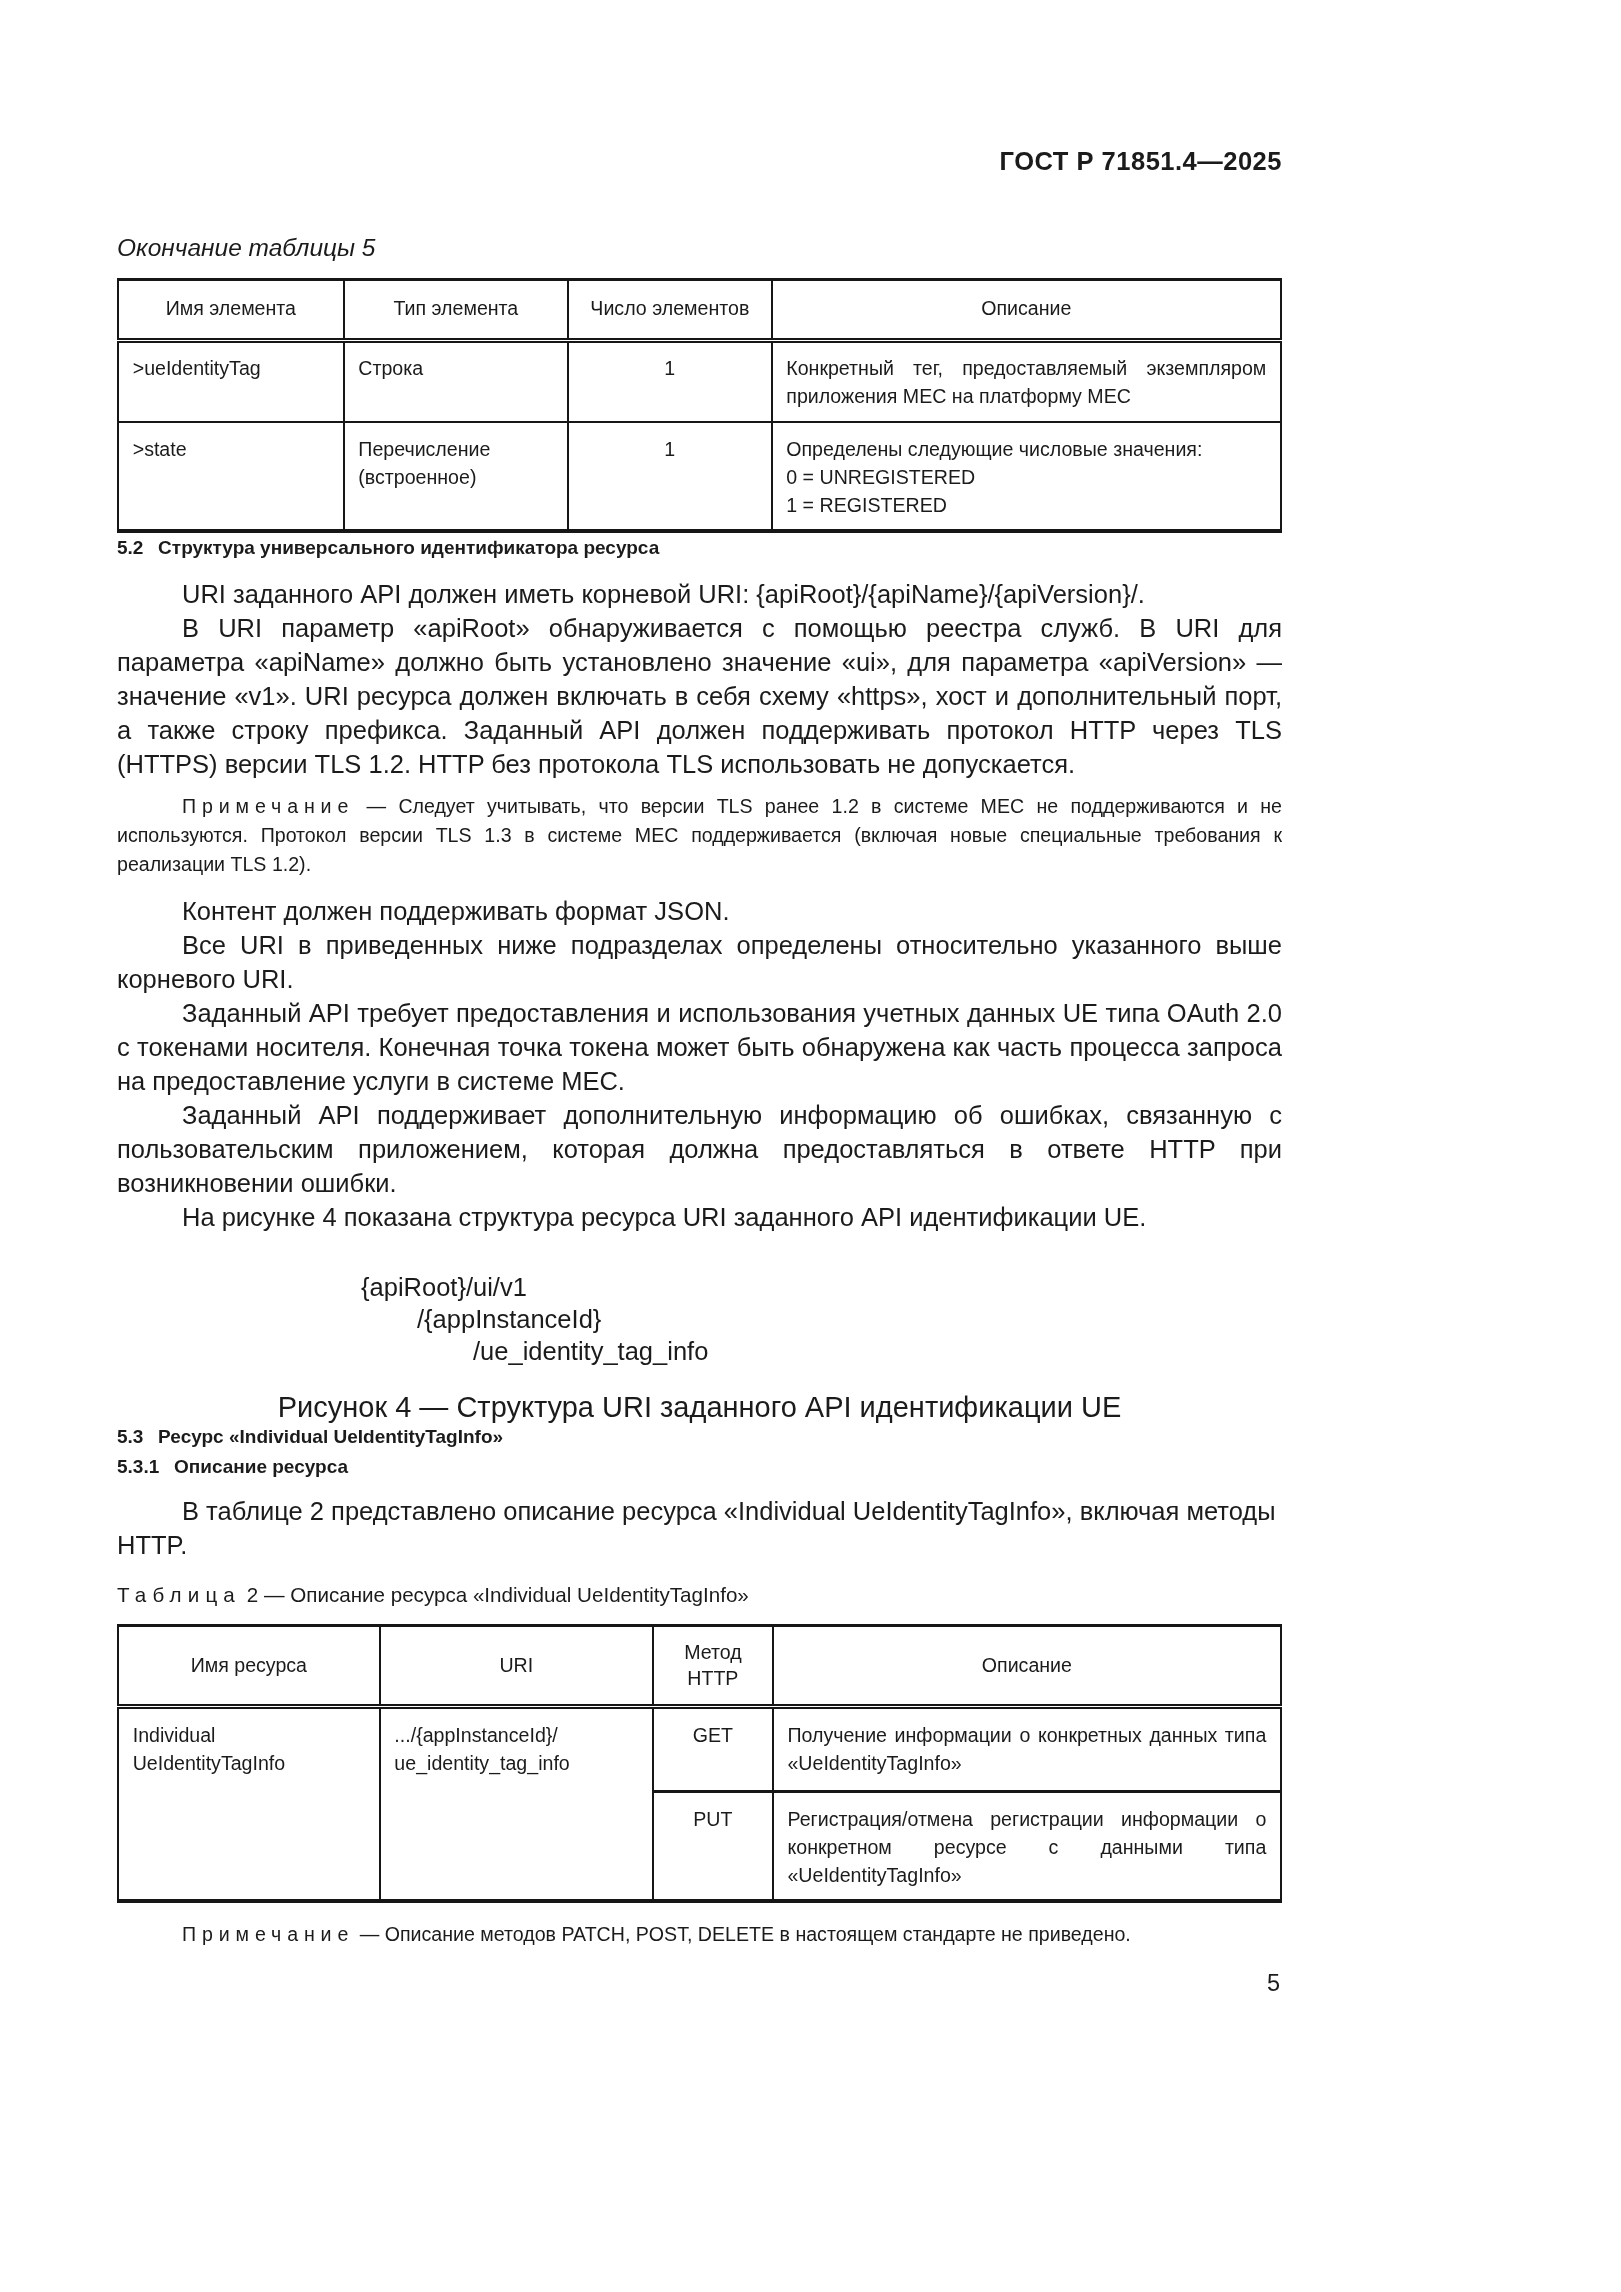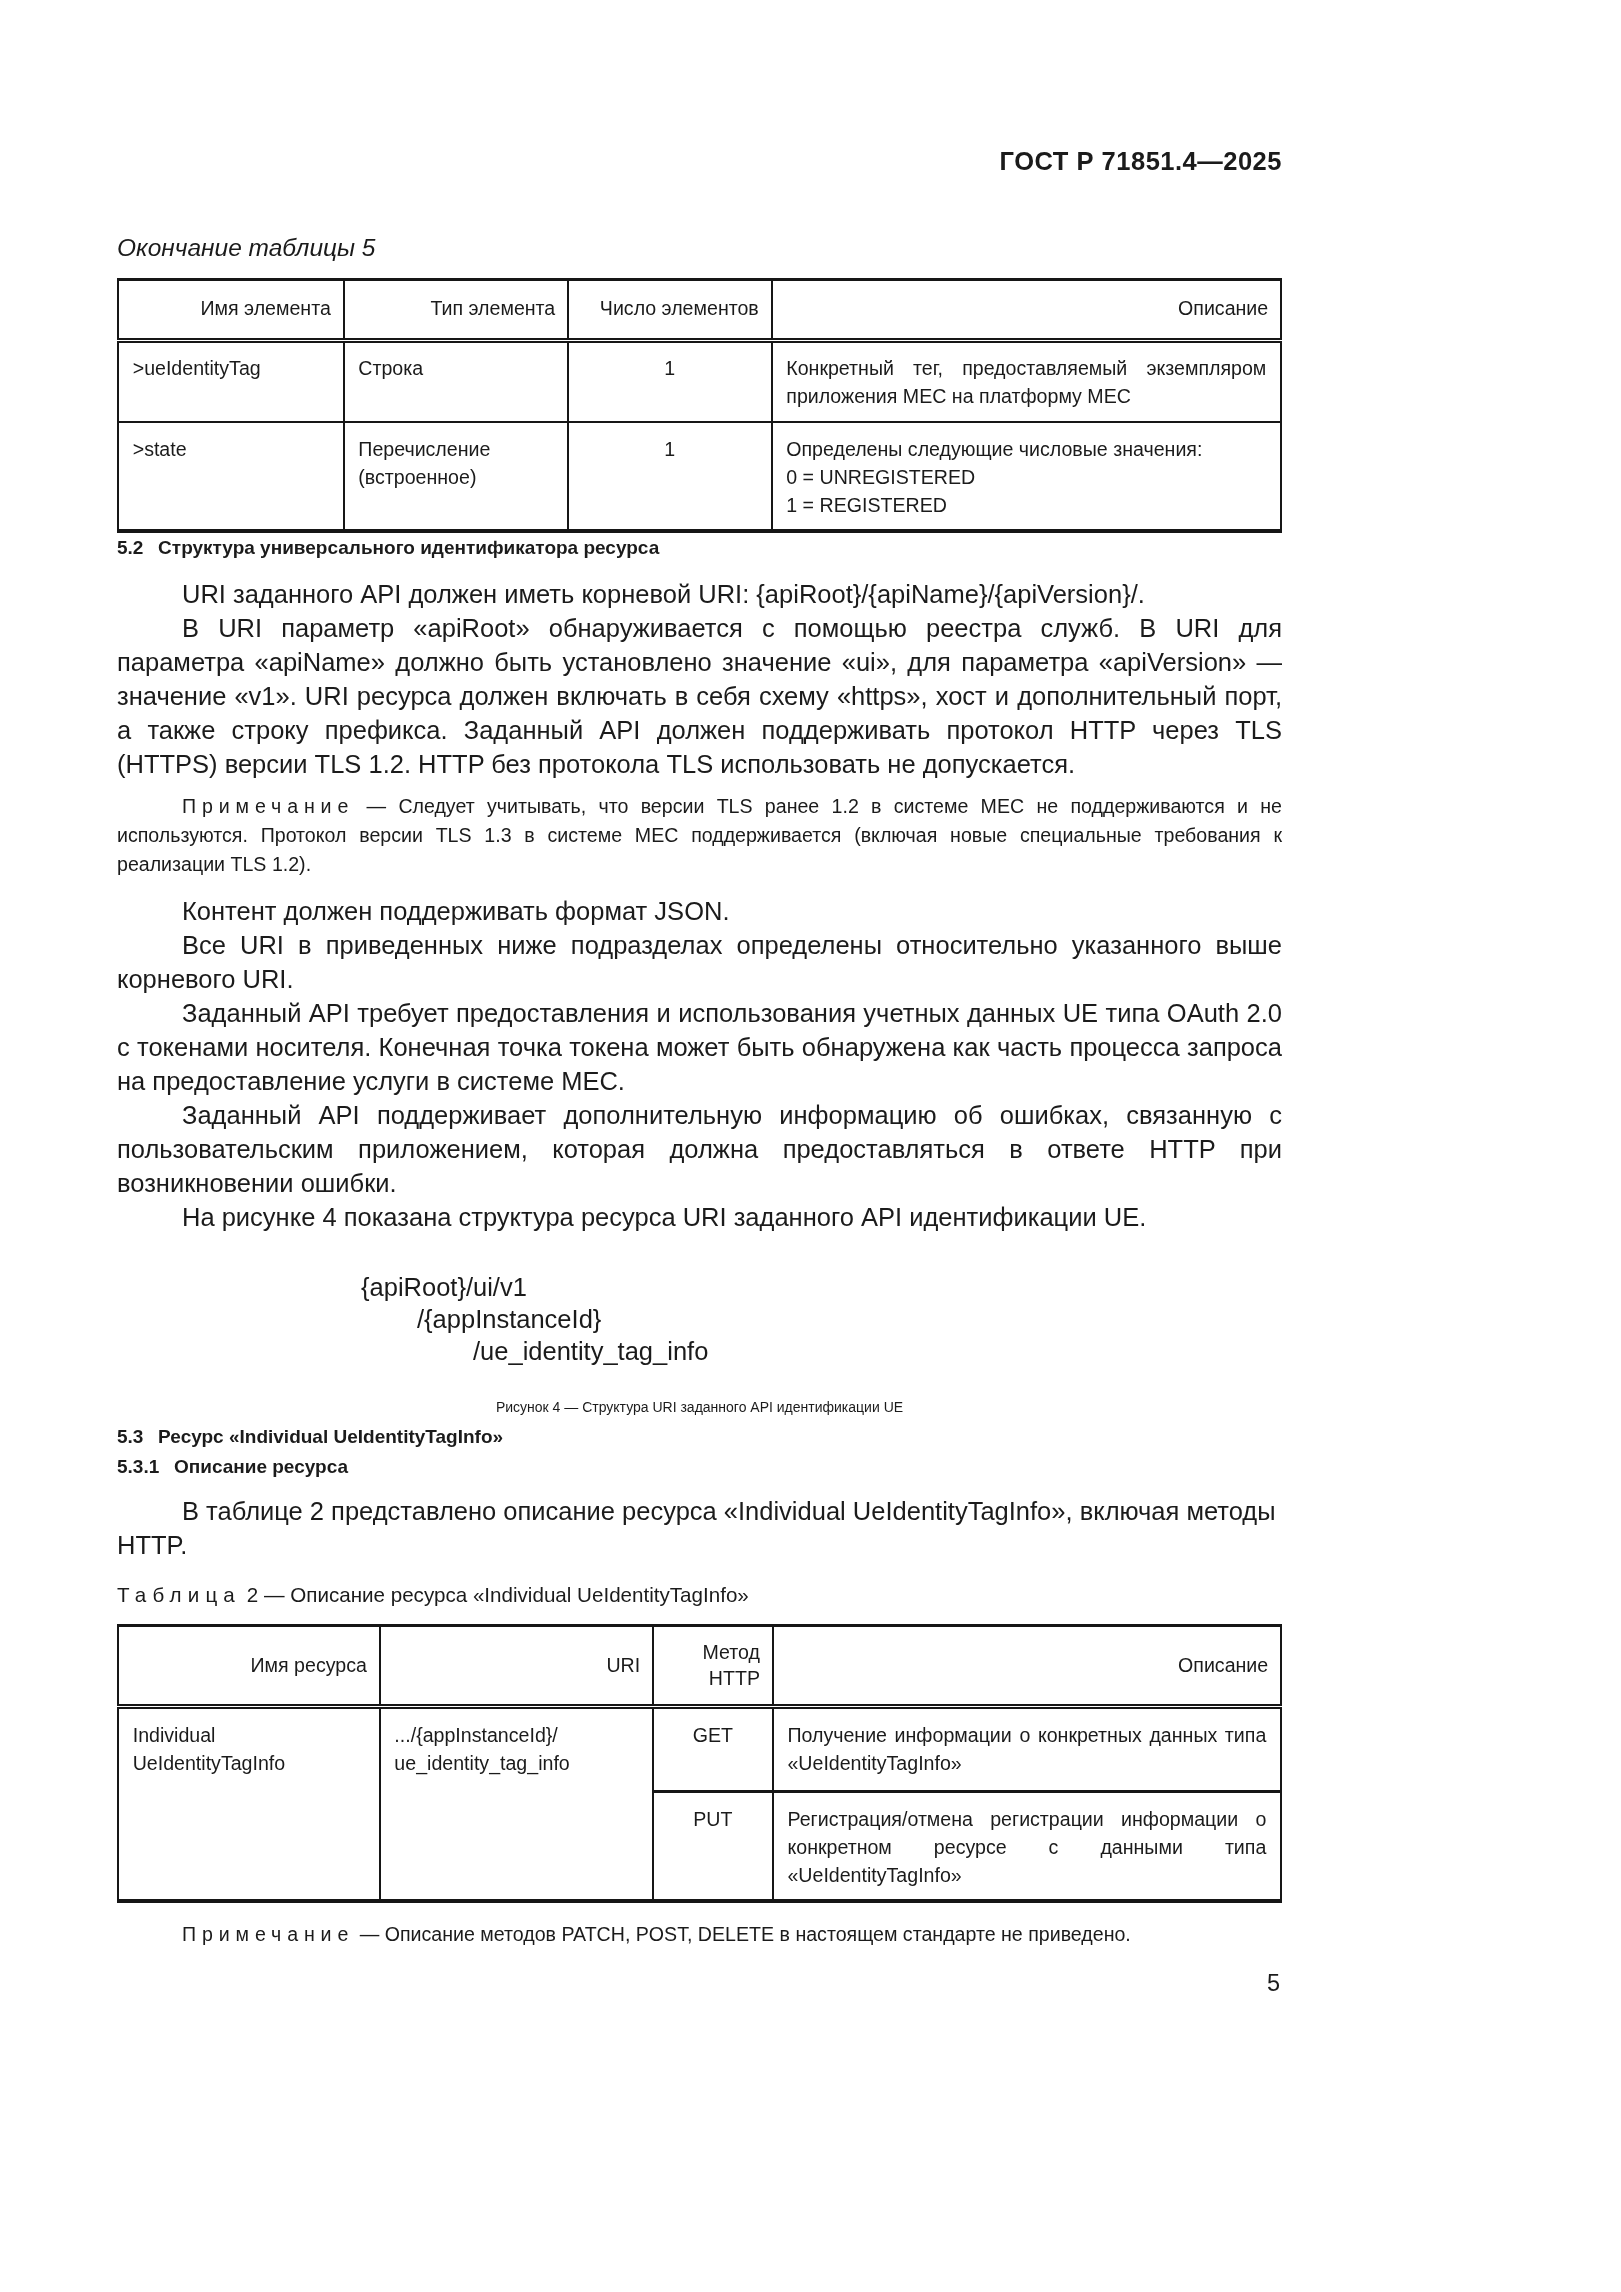--- a/index.html
+++ b/index.html
@@ -36,21 +36,21 @@
     table-layout: fixed;
     margin-top: 15.7px;
     border: 2px solid #161616;
     border-top-width: 3.9px;
     border-bottom-width: 4.9px;
     font-size: 19.6px;
     line-height: 28px;
   }
   table.gost th {
     font-weight: normal;
-    text-align: right;
+    text-align: center;
     vertical-align: middle;
     border: 2px solid #161616;
     border-bottom: 5.9px double #161616;
     padding: 5.9px 11.8px;
     font-size: 19.6px;
     line-height: 25.5px;
   }
   table.gost td {
     vertical-align: top;
     border-left: 2px solid #161616;
@@ -107,21 +107,21 @@
     margin-top: 37px;
     margin-left: 244px;
     font-size: 25.5px;
     line-height: 32px;
   }
   .uri-line.lvl1 { margin-left: 56px; }
   .uri-line.lvl2 { margin-left: 112px; }
   .fig-caption {
     margin-top: 27.4px;
     text-align: center;
-    font-size: 14px;
+    font-size: 29px;
     line-height: 27.4px;
   }
   
   .tbl-caption {
     margin: 19.6px 0 0 0;
     font-size: 20.6px;
     line-height: 27.4px;
   }
   
   p.note-after-table {

